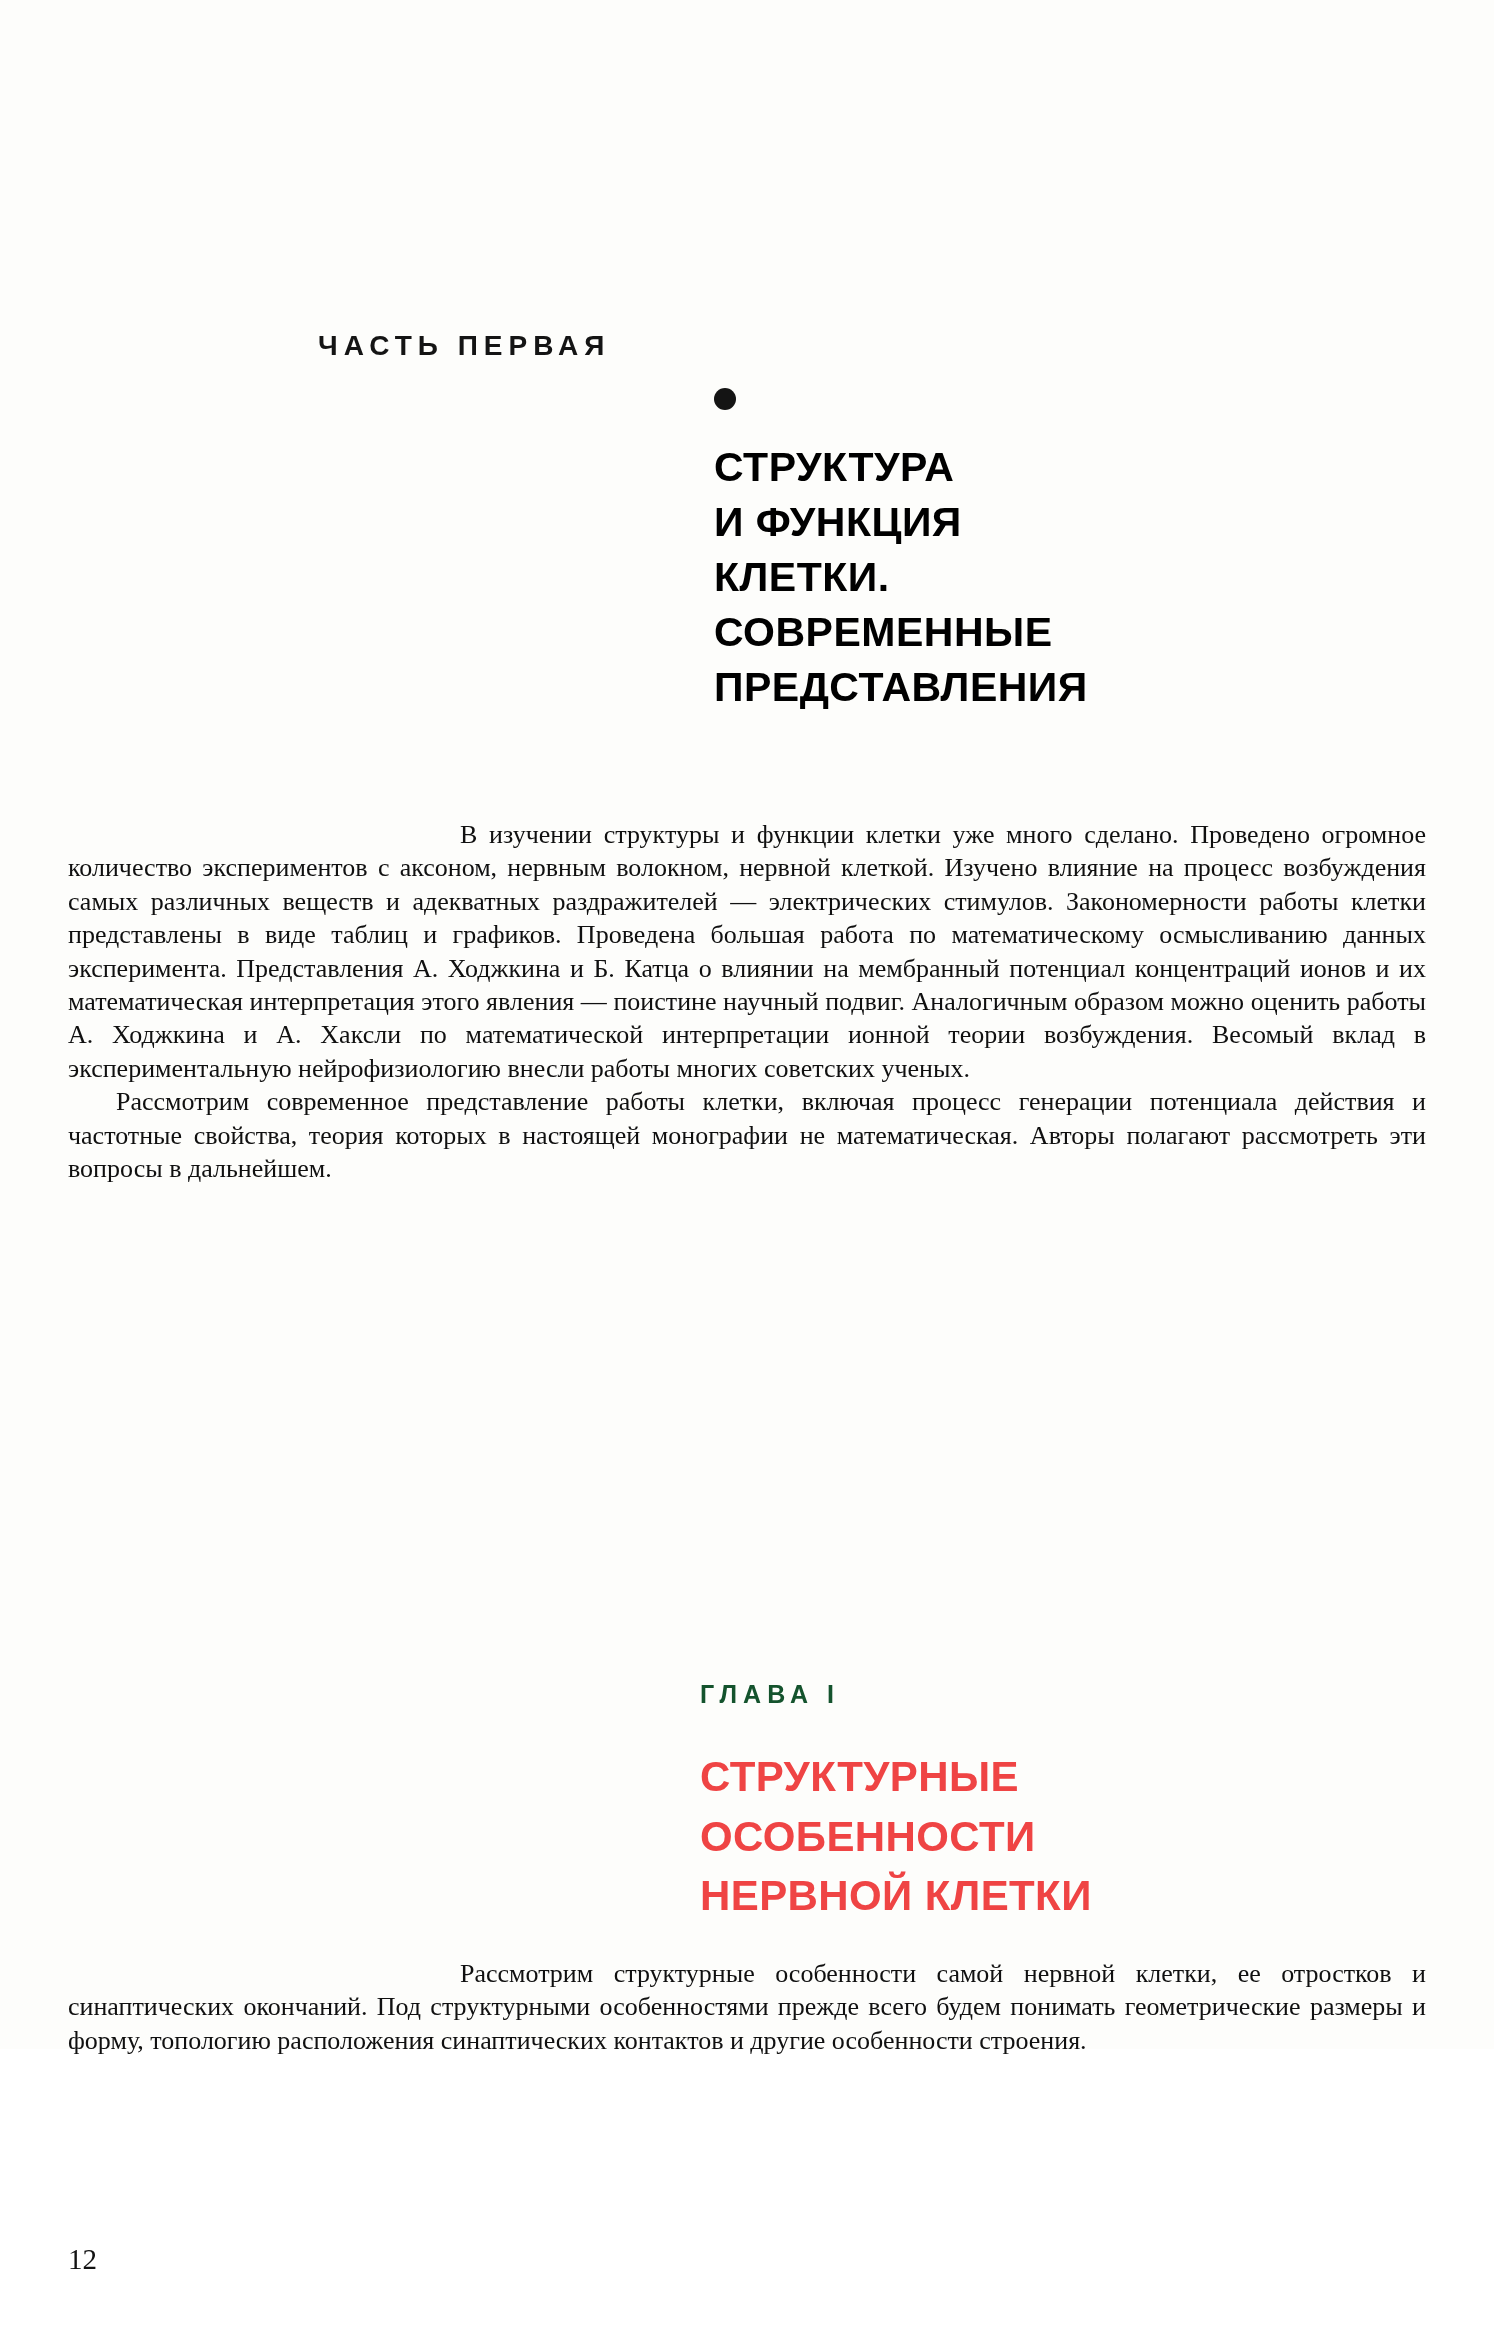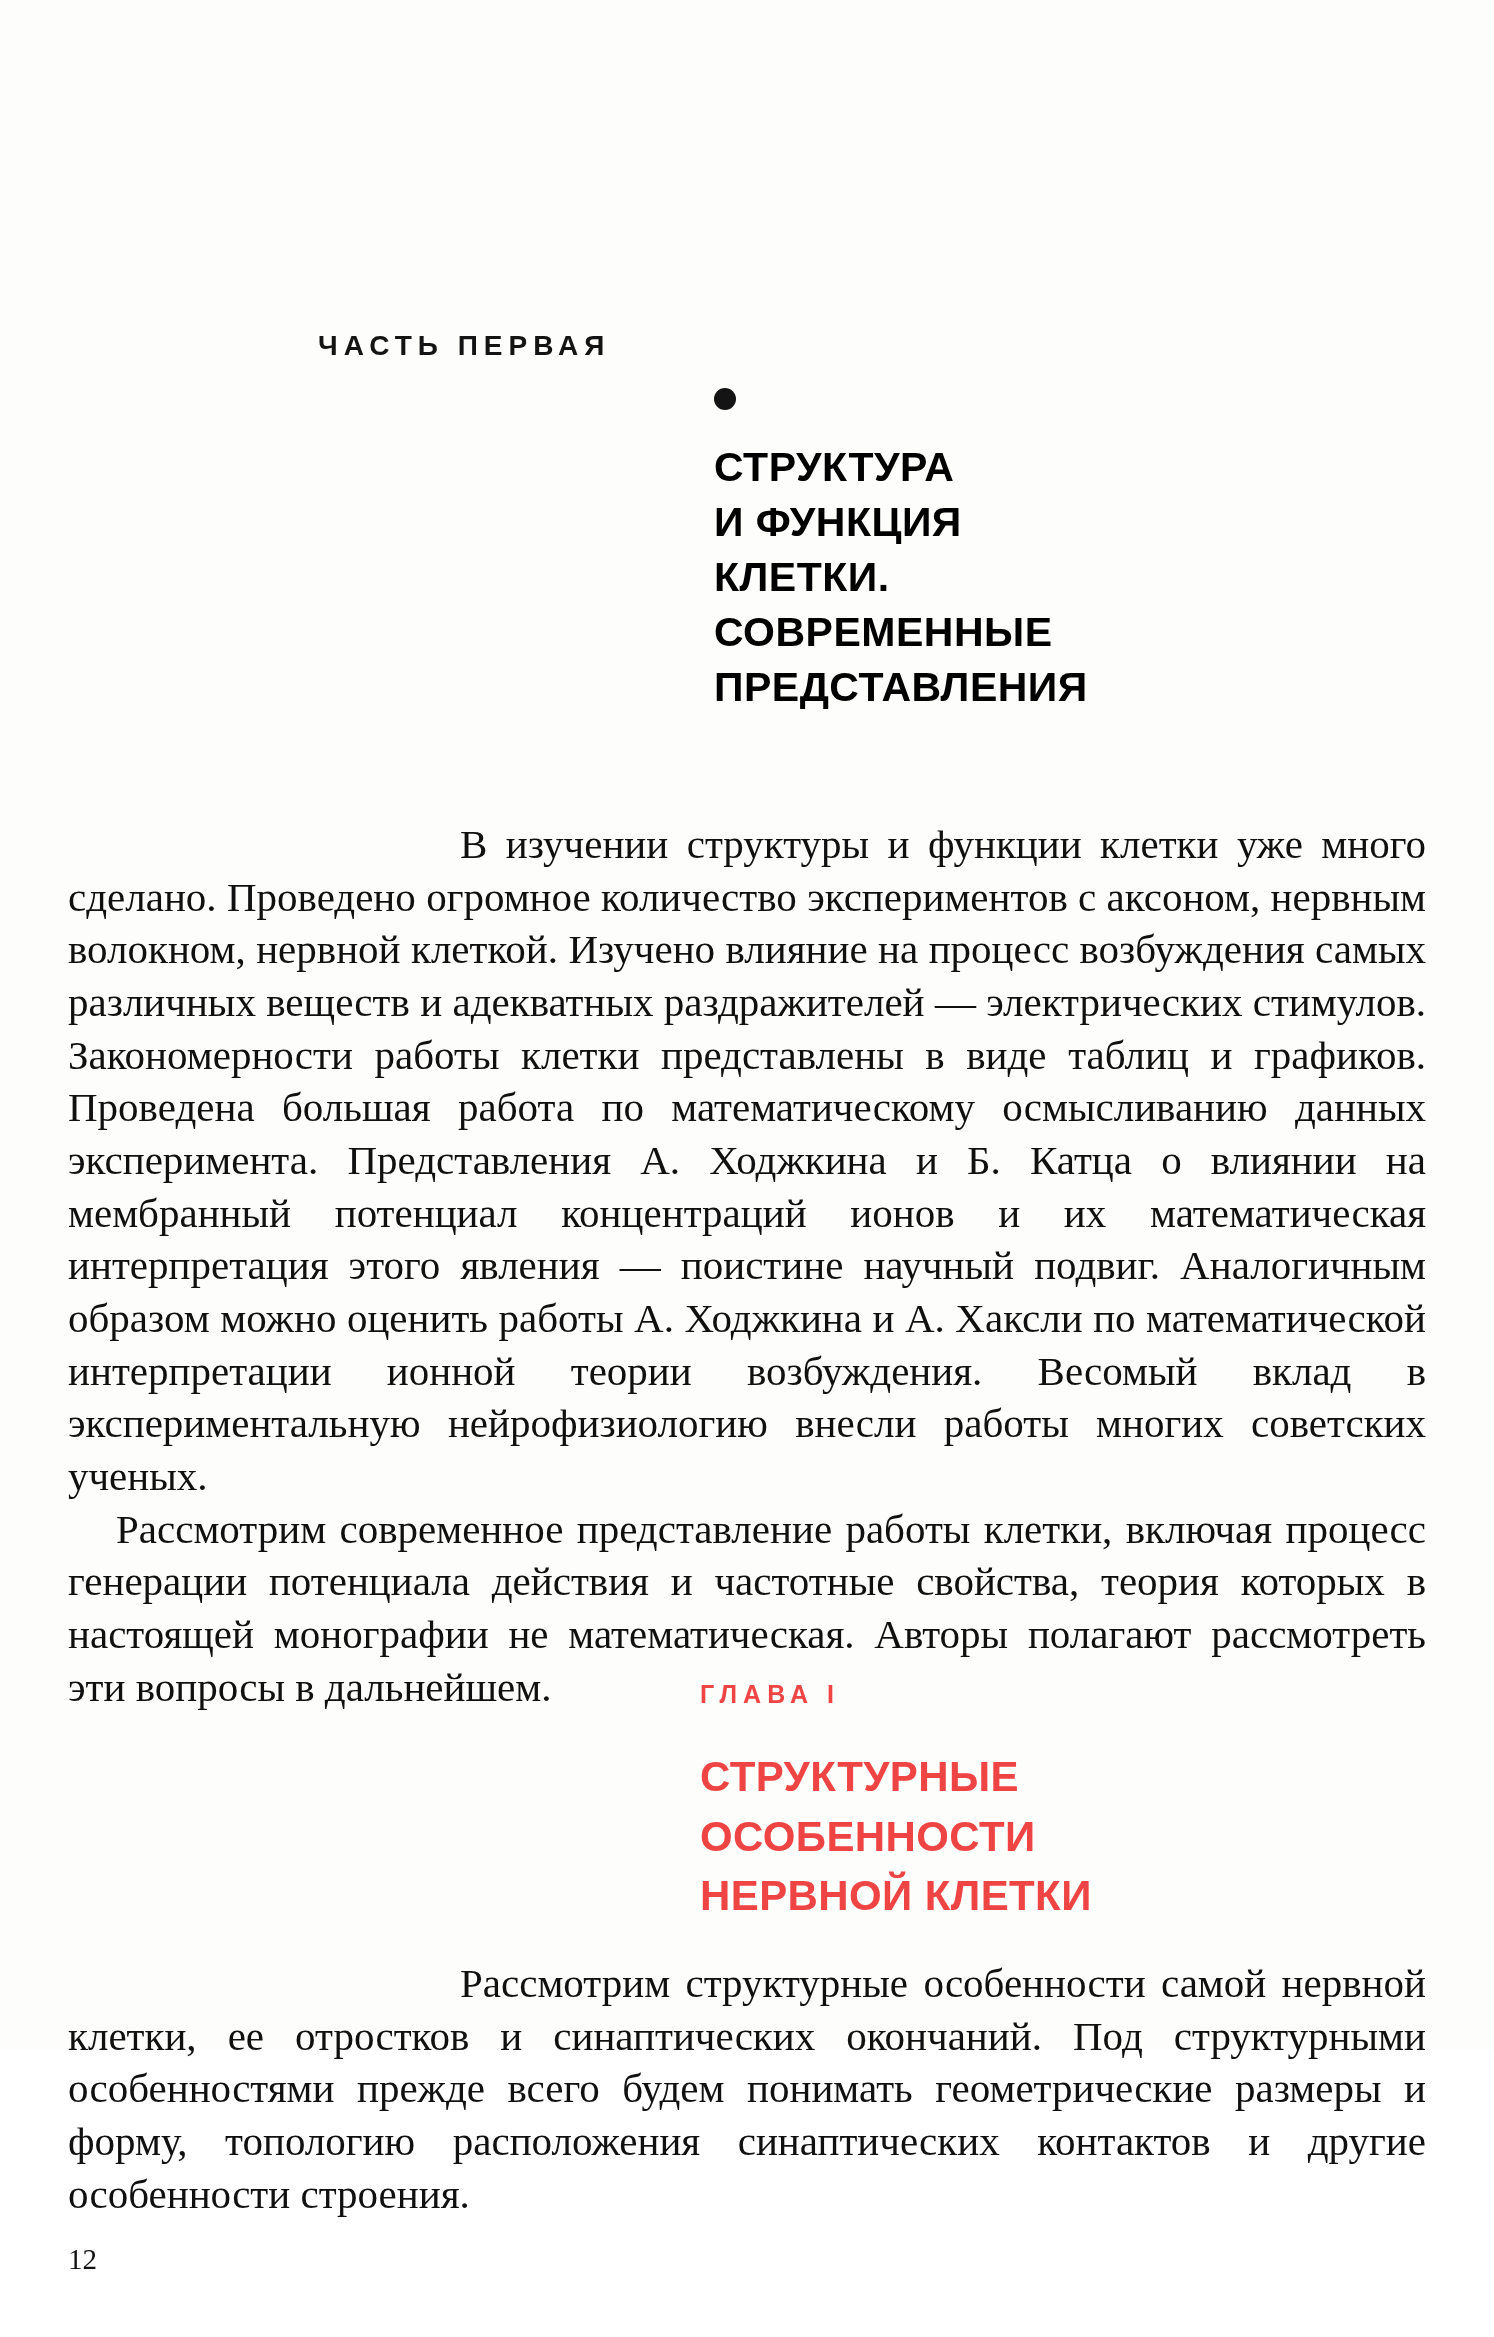--- a/index.html
+++ b/index.html
@@ -61,21 +61,21 @@
     margin: 0 0 0 396px;
     white-space: pre-line;
   }
 
   
   .body-col {
     position: absolute;
     left: 68px;
     width: 1358px;
     font-family: "Liberation Serif", serif;
-    font-size: 41px;
+    font-size: 26px;
     line-height: 1.285;
     text-align: justify;
     text-justify: inter-word;
     color: #101010;
   }
 
   .body-col p {
     margin: 0;
   }
 
@@ -95,21 +95,21 @@
     left: 700px;
     top: 1680px;
     width: 700px;
   }
 
   .chapter-label {
     font-family: "Liberation Sans", sans-serif;
     font-weight: bold;
     font-size: 25px;
     letter-spacing: 6px;
-    color: #ef4444;
+    color: #14532d;
     margin: 0 0 38px 0;
   }
 
   .chapter-title {
     font-family: "Liberation Sans", sans-serif;
     font-weight: bold;
     font-size: 42px;
     line-height: 1.42;
     letter-spacing: 0.4px;
     color: #ef4444;

